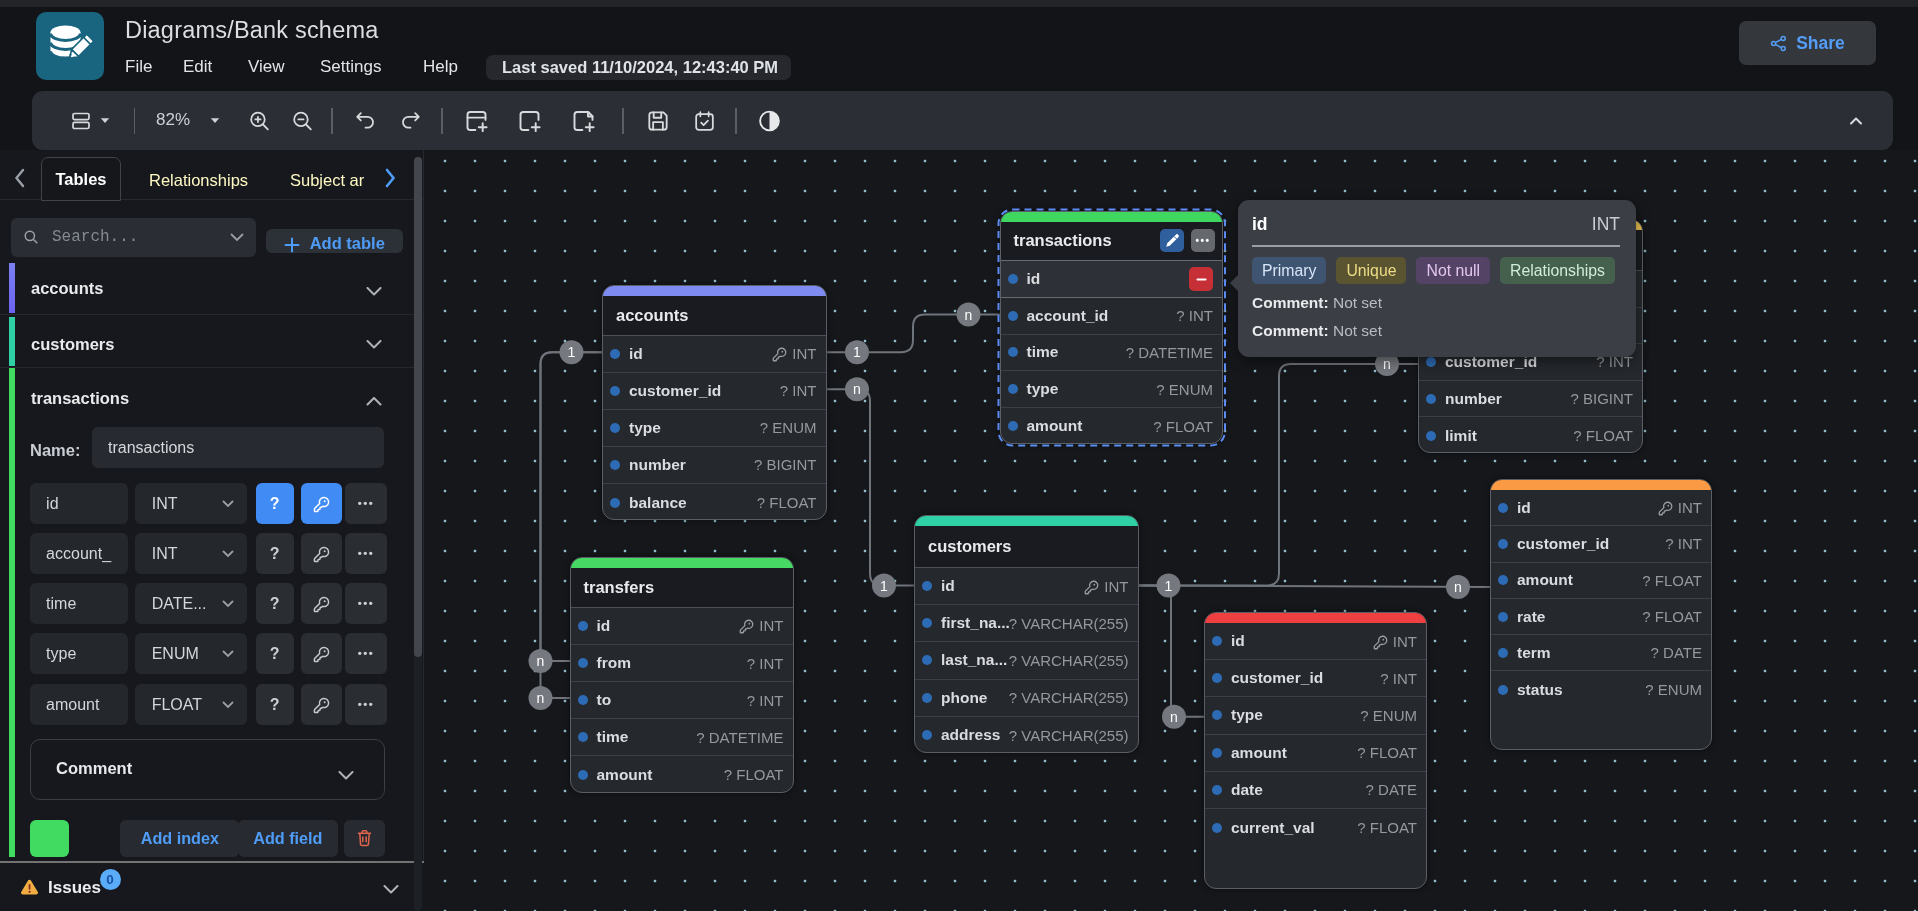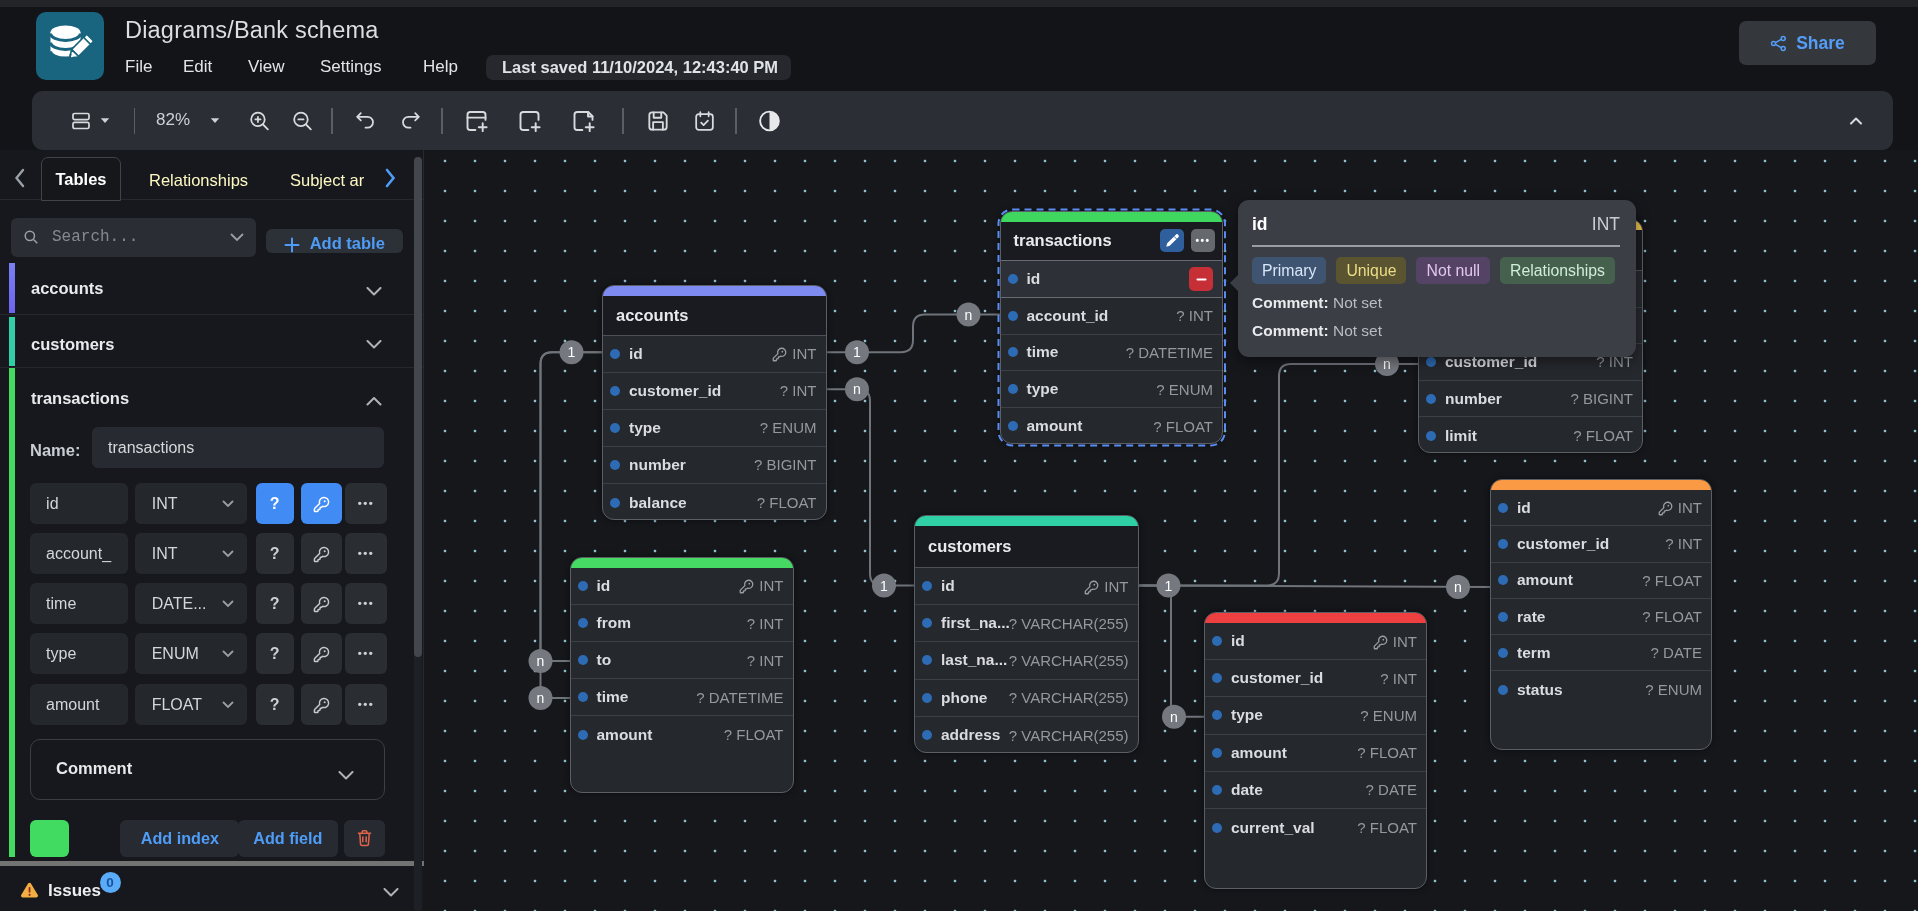--- a/index.html
+++ b/index.html
@@ -92,21 +92,21 @@
 .comment { position:absolute; left:30.1px; top:739px; width:354.5px; height:60.8px; border:1px solid #3a3e45; border-radius:10px; }
 .comment .clbl { position:absolute; left:25px; top:19px; color:#e7e9eb; font-weight:700; font-size:16.5px; }
 .comment .cch { position:absolute; right:30px; top:26px; }
 .swatch { position:absolute; left:30.1px; top:819.8px; width:39px; height:37px; background:#42db62; border-radius:6px; }
 .btnidx { position:absolute; left:120.4px; top:819.8px; width:119px; height:37px; background:#272b31; border-radius:6px;
   color:#4f9cf7; font-size:16.2px; font-weight:700; text-align:center; line-height:37px; }
 .btnfld { position:absolute; left:237.7px; top:819.8px; width:100.3px; height:37px; background:#272b31; border-radius:6px;
   color:#4f9cf7; font-size:16.2px; font-weight:700; text-align:center; line-height:37px; }
 .btntrash { position:absolute; left:344.4px; top:819.8px; width:40.2px; height:37px; background:#272b31; border-radius:6px;
   display:flex; align-items:center; justify-content:center; }
-.issues { position:absolute; left:0; top:711px; width:424px; height:50px; background:#16181d; border-top:5px solid #737373; }
+.issues { position:absolute; left:0; top:711px; width:424px; height:50px; background:#16181d; border-top:2px solid #737373; }
 .issues .w { position:absolute; left:20px; top:16px; }
 .issues .t { position:absolute; left:48px; top:15px; color:#eceef0; font-weight:700; font-size:17px; }
 .issues .badge { position:absolute; left:99.5px; top:6px; width:21px; height:21px; border-radius:50%; background:#5aabf8;
   color:#17529f; font-size:13.5px; font-weight:700; text-align:center; line-height:21px; }
 .issues .ich { position:absolute; left:383px; top:17px; }
 .scrollbar { position:absolute; left:413.5px; top:7px; width:8.5px; height:500px; background:#43474d; border-radius:4px; }
 .scrolltrack { position:absolute; left:413.5px; top:7px; width:8.5px; height:754px; background:#1d2025; border-radius:4px; }
 </style></head>
 <body>
 <div class="hdr">
@@ -292,20 +292,23 @@
         <span class="fname"><span class="dot"></span>number</span>
         <span class="ftype">? BIGINT</span>
       </div>
       <div class="frow" style="height:37.05px;border-bottom:none">
         <span class="fname"><span class="dot"></span>balance</span>
         <span class="ftype">? FLOAT</span>
       </div>
     </div>
     <div class="tbl" style="left:569.5px;top:556.9px;width:224px;height:235.7px">
       <div class="strip" style="background:#46d964"></div>
+      <div class="tname" style="height:40px">
+        <span>transfers</span>
+      </div>
       <div class="frow" style="height:37.14px">
         <span class="fname"><span class="dot"></span>id</span>
         <span class="ftype"><svg class="keyic" viewBox="0 0 24 24" fill="none" stroke="#9a9da3" stroke-width="2.1" stroke-linecap="round" stroke-linejoin="round">
             <path d="M2.586 17.414A2 2 0 0 0 2 18.828V21a1 1 0 0 0 1 1h3a1 1 0 0 0 1-1v-1a1 1 0 0 1 1-1h1a1 1 0 0 0 1-1v-1a1 1 0 0 1 1-1h.172a2 2 0 0 0 1.414-.586l.814-.814a6.5 6.5 0 1 0-4-4z"></path>
             <circle cx="16.5" cy="7.5" r="1.4" fill="#9a9da3" stroke="none"></circle>
           </svg> INT</span>
       </div>
       <div class="frow" style="height:37.14px">
         <span class="fname"><span class="dot"></span>from</span>
         <span class="ftype">? INT</span>

